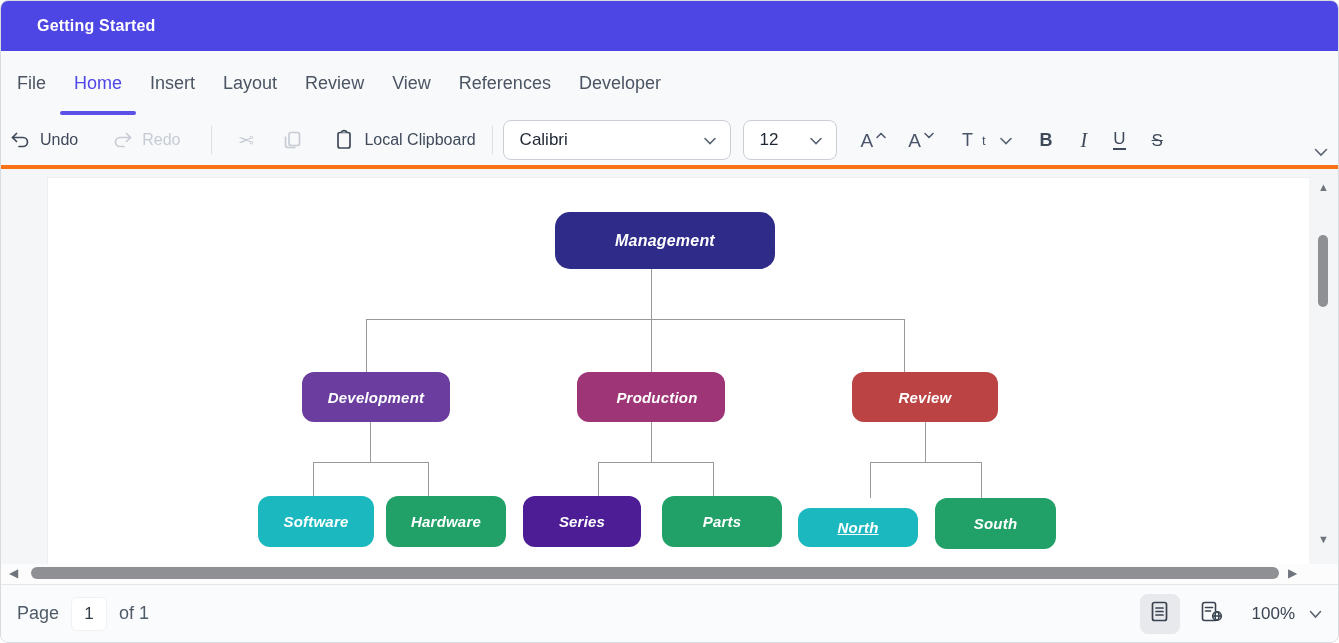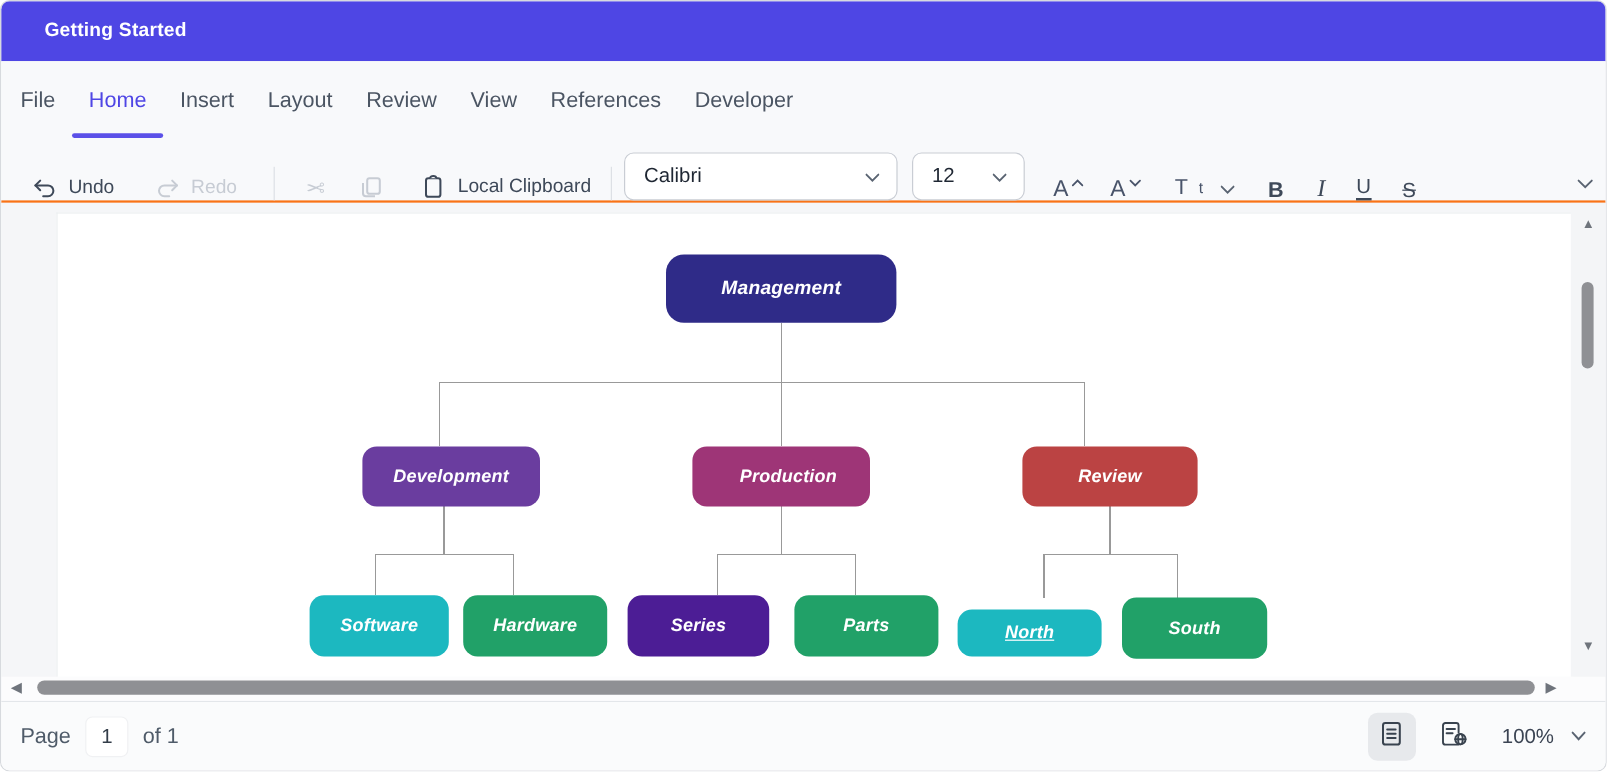--- a/index.html
+++ b/index.html
@@ -10,21 +10,21 @@
   .titlebar { height:50px; background:#4e46e4; display:flex; align-items:center; padding-left:36px; flex:none; }
   .titlebar .title { color:#fff; font-size:16px; font-weight:600; letter-spacing:.2px; }
 
   
   .menurow { height:64px; background:#f8f9fb; display:flex; align-items:center; padding-left:2px; flex:none; }
   .tab { font-size:18px; color:#4b5563; padding:0 14px; height:100%; display:flex; align-items:center; position:relative; cursor:default; }
   .tab.active { color:#4f46e5; font-weight:500; }
   .tab.active::after { content:""; position:absolute; left:0; right:0; bottom:0; height:4px; background:#5b50e8; border-radius:2px; }
 
   
-  .toolbar { height:54px; background:#f8f9fb; border-bottom:2px solid #f97316; display:flex; align-items:flex-end; padding-left:26px; flex:none; position:relative; }
+  .toolbar { height:54px; background:#f8f9fb; border-bottom:4px solid #f97316; display:flex; align-items:center; padding-left:9px; flex:none; position:relative; }
   .tbtn { display:flex; align-items:center; gap:9px; color:#3e4959; font-size:16px; cursor:default; }
   .tbtn.disabled { color:#c7ccd4; }
   .sep { width:1px; height:28px; background:#dde0e5; }
   .icon20 svg { display:block; }
   .combo { height:40px; background:#fff; border:1px solid #c9cdd4; border-radius:8px; display:flex; align-items:center; padding:0 14px 0 16px; color:#1f2733; font-size:17px; }
   .combo .cval { flex:1; }
   .fontletter { font-size:19px; color:#49546a; position:relative; line-height:1; }
   .caret-mini { position:absolute; top:-7px; right:-10px; }
   .fmt { font-size:18px; color:#3e4959; line-height:1; }
   .fmt.b { font-weight:800; }
@@ -33,21 +33,21 @@
   .fmt.s { text-decoration:line-through; font-size:17px; }
   .tt-big { font-size:18px; color:#49546a; }
   .tt-small { font-size:13px; color:#49546a; }
   .ribbon-expand { position:absolute; right:10px; bottom:4px; }
 
   
   .docarea { height:415px; position:relative; background:#f5f6f8; flex:none; overflow:hidden; }
   .page { position:absolute; left:46px; top:8px; width:1264px; height:387px; background:#fff; border-left:1px solid #eceef1; border-top:1px solid #eceef1; }
   .chart-svg { position:absolute; left:0; top:0; }
   .node { position:absolute; display:flex; align-items:center; justify-content:center; color:#fff; font-weight:700; font-style:italic; font-size:15px; border-radius:12px; letter-spacing:.2px; cursor:default; }
-  .n0 { left:554px; top:43px;  width:192px; height:57px; border-radius:15px; font-size:16px; }
+  .n0 { left:554px; top:43px;  width:220px; height:57px; border-radius:15px; font-size:16px; }
   .n1 { left:301px; top:203px; width:148px; height:50px; }
   .n2 { left:576px; top:203px; width:148px; height:50px;padding-left:12px; }
   .n3 { left:851px; top:203px; width:146px; height:50px; }
   .n4 { left:257px; top:327px; width:116px; height:51px; }
   .n5 { left:385px; top:327px; width:120px; height:51px; }
   .n6 { left:522px; top:327px; width:118px; height:51px; }
   .n7 { left:661px; top:327px; width:120px; height:51px; }
   .n8 { left:797px; top:339px; width:120px; height:39px;text-decoration:underline; }
   .n9 { left:934px; top:329px; width:121px; height:51px; }
 

